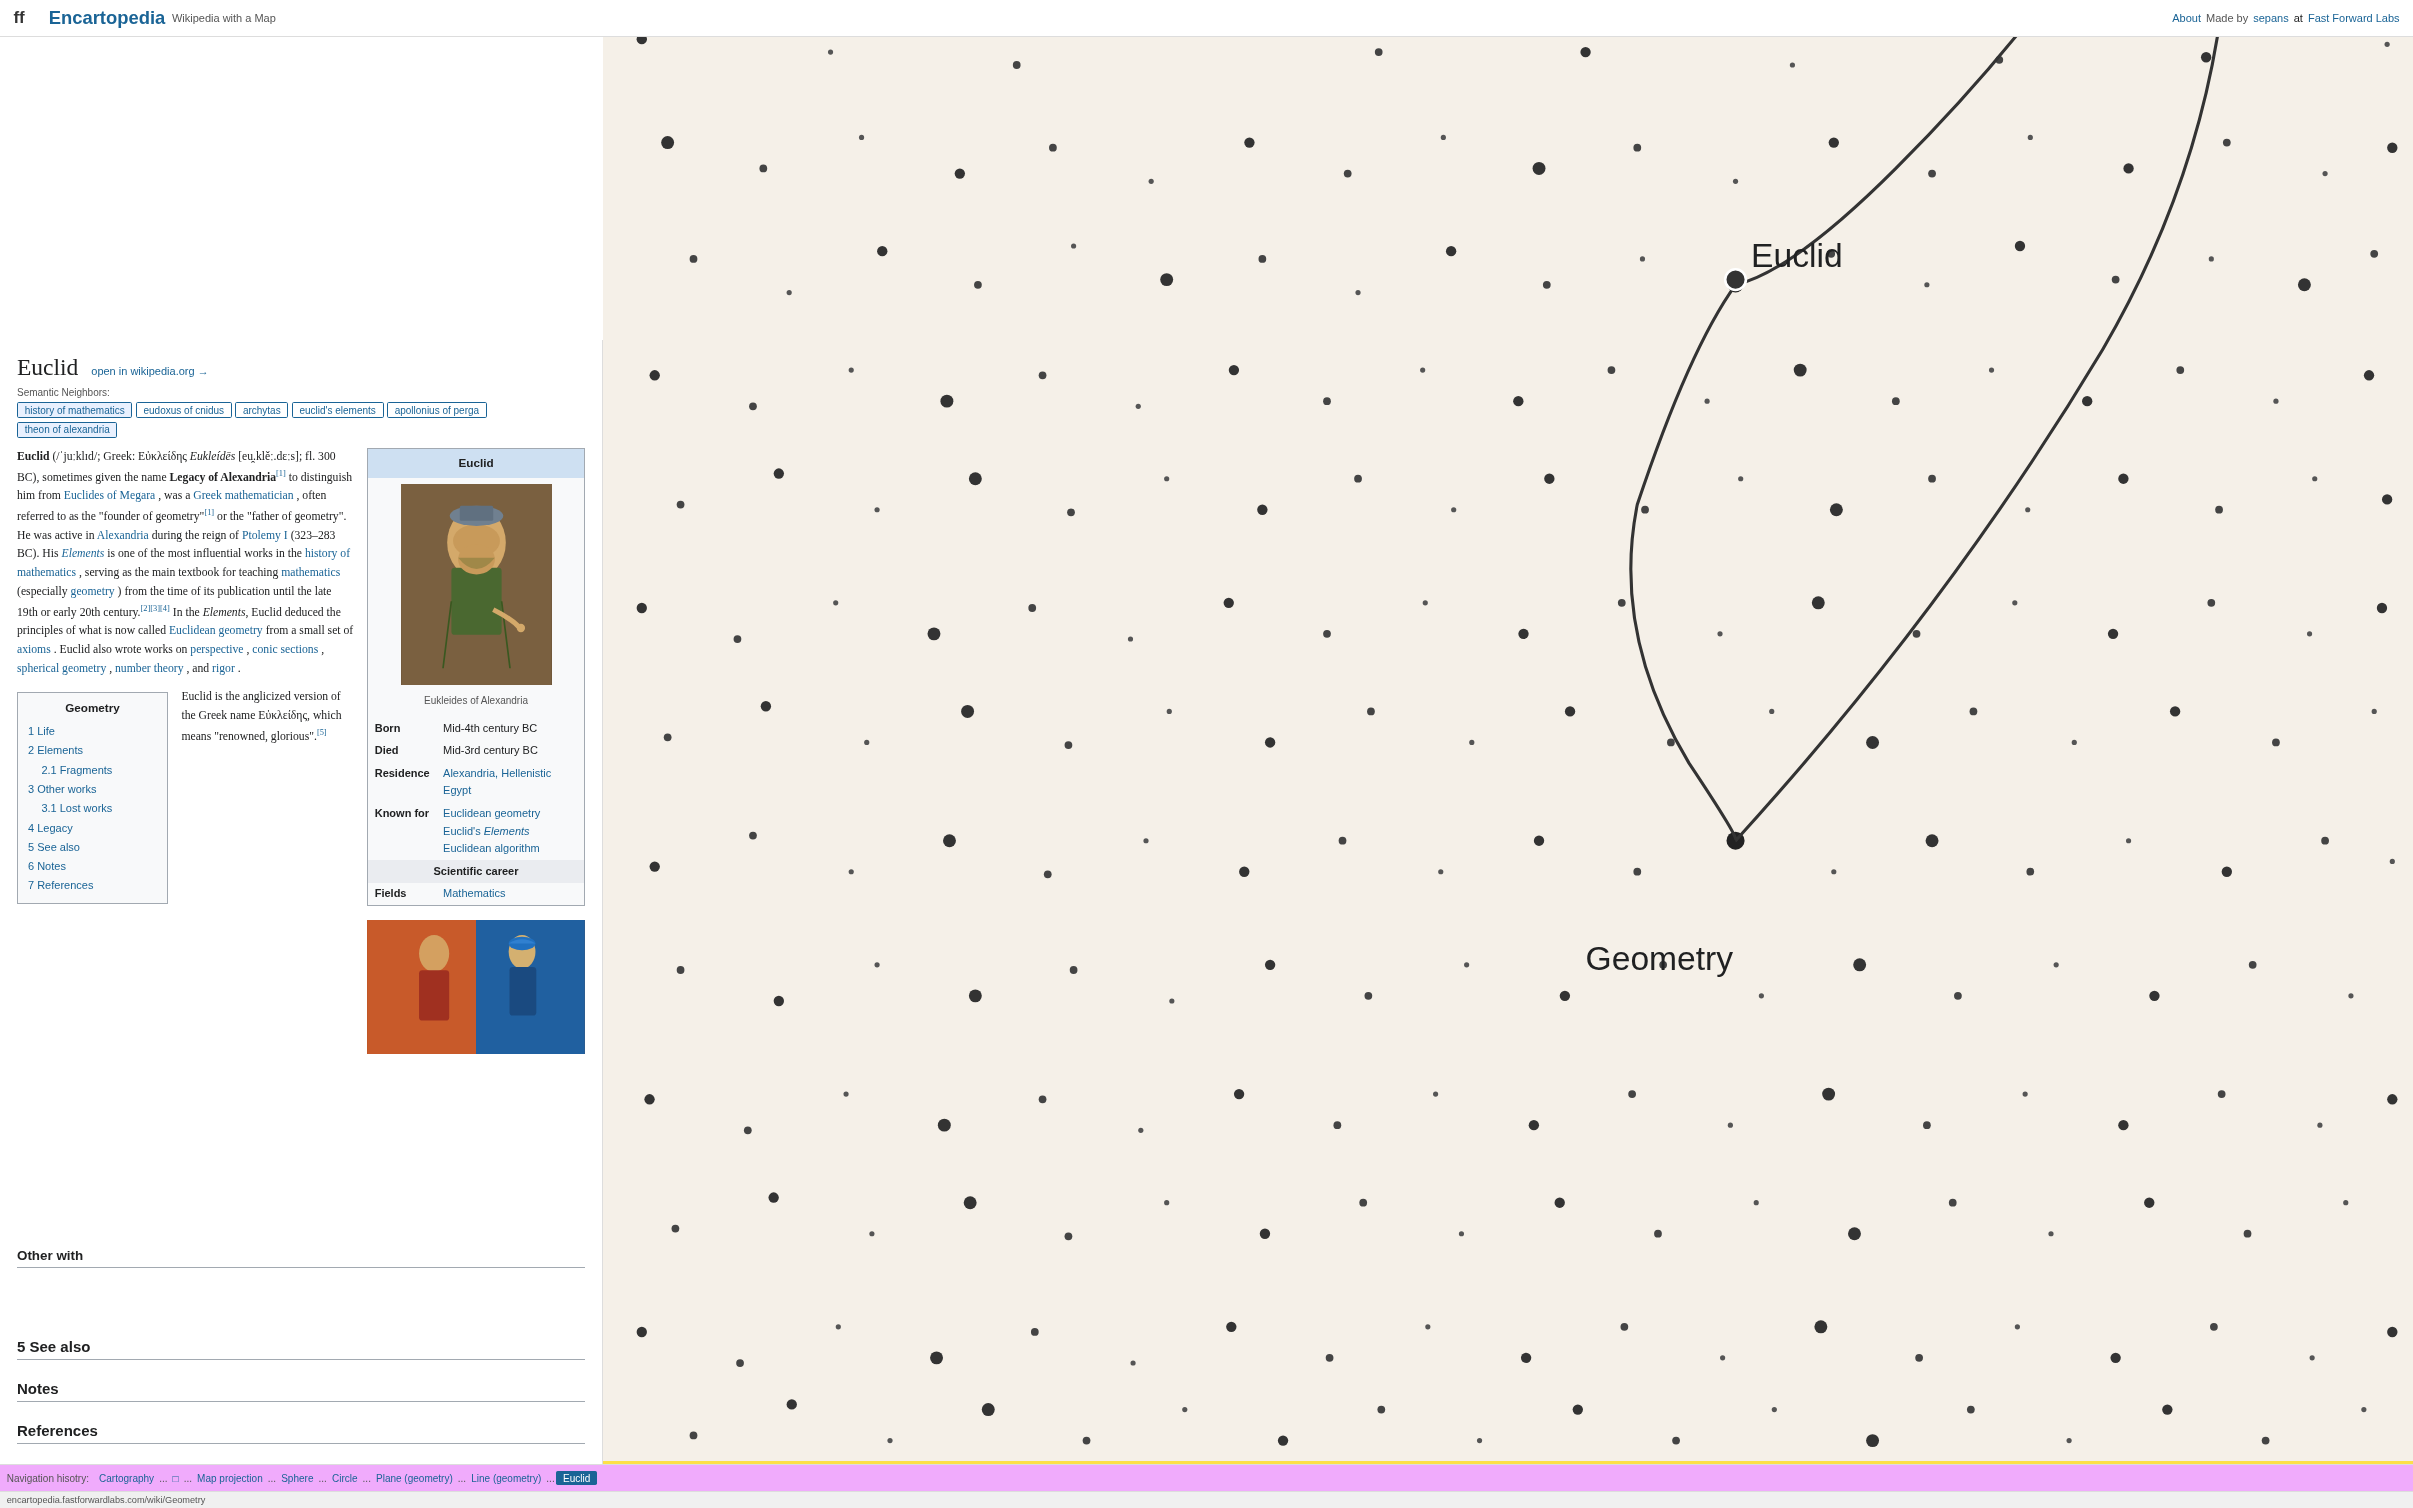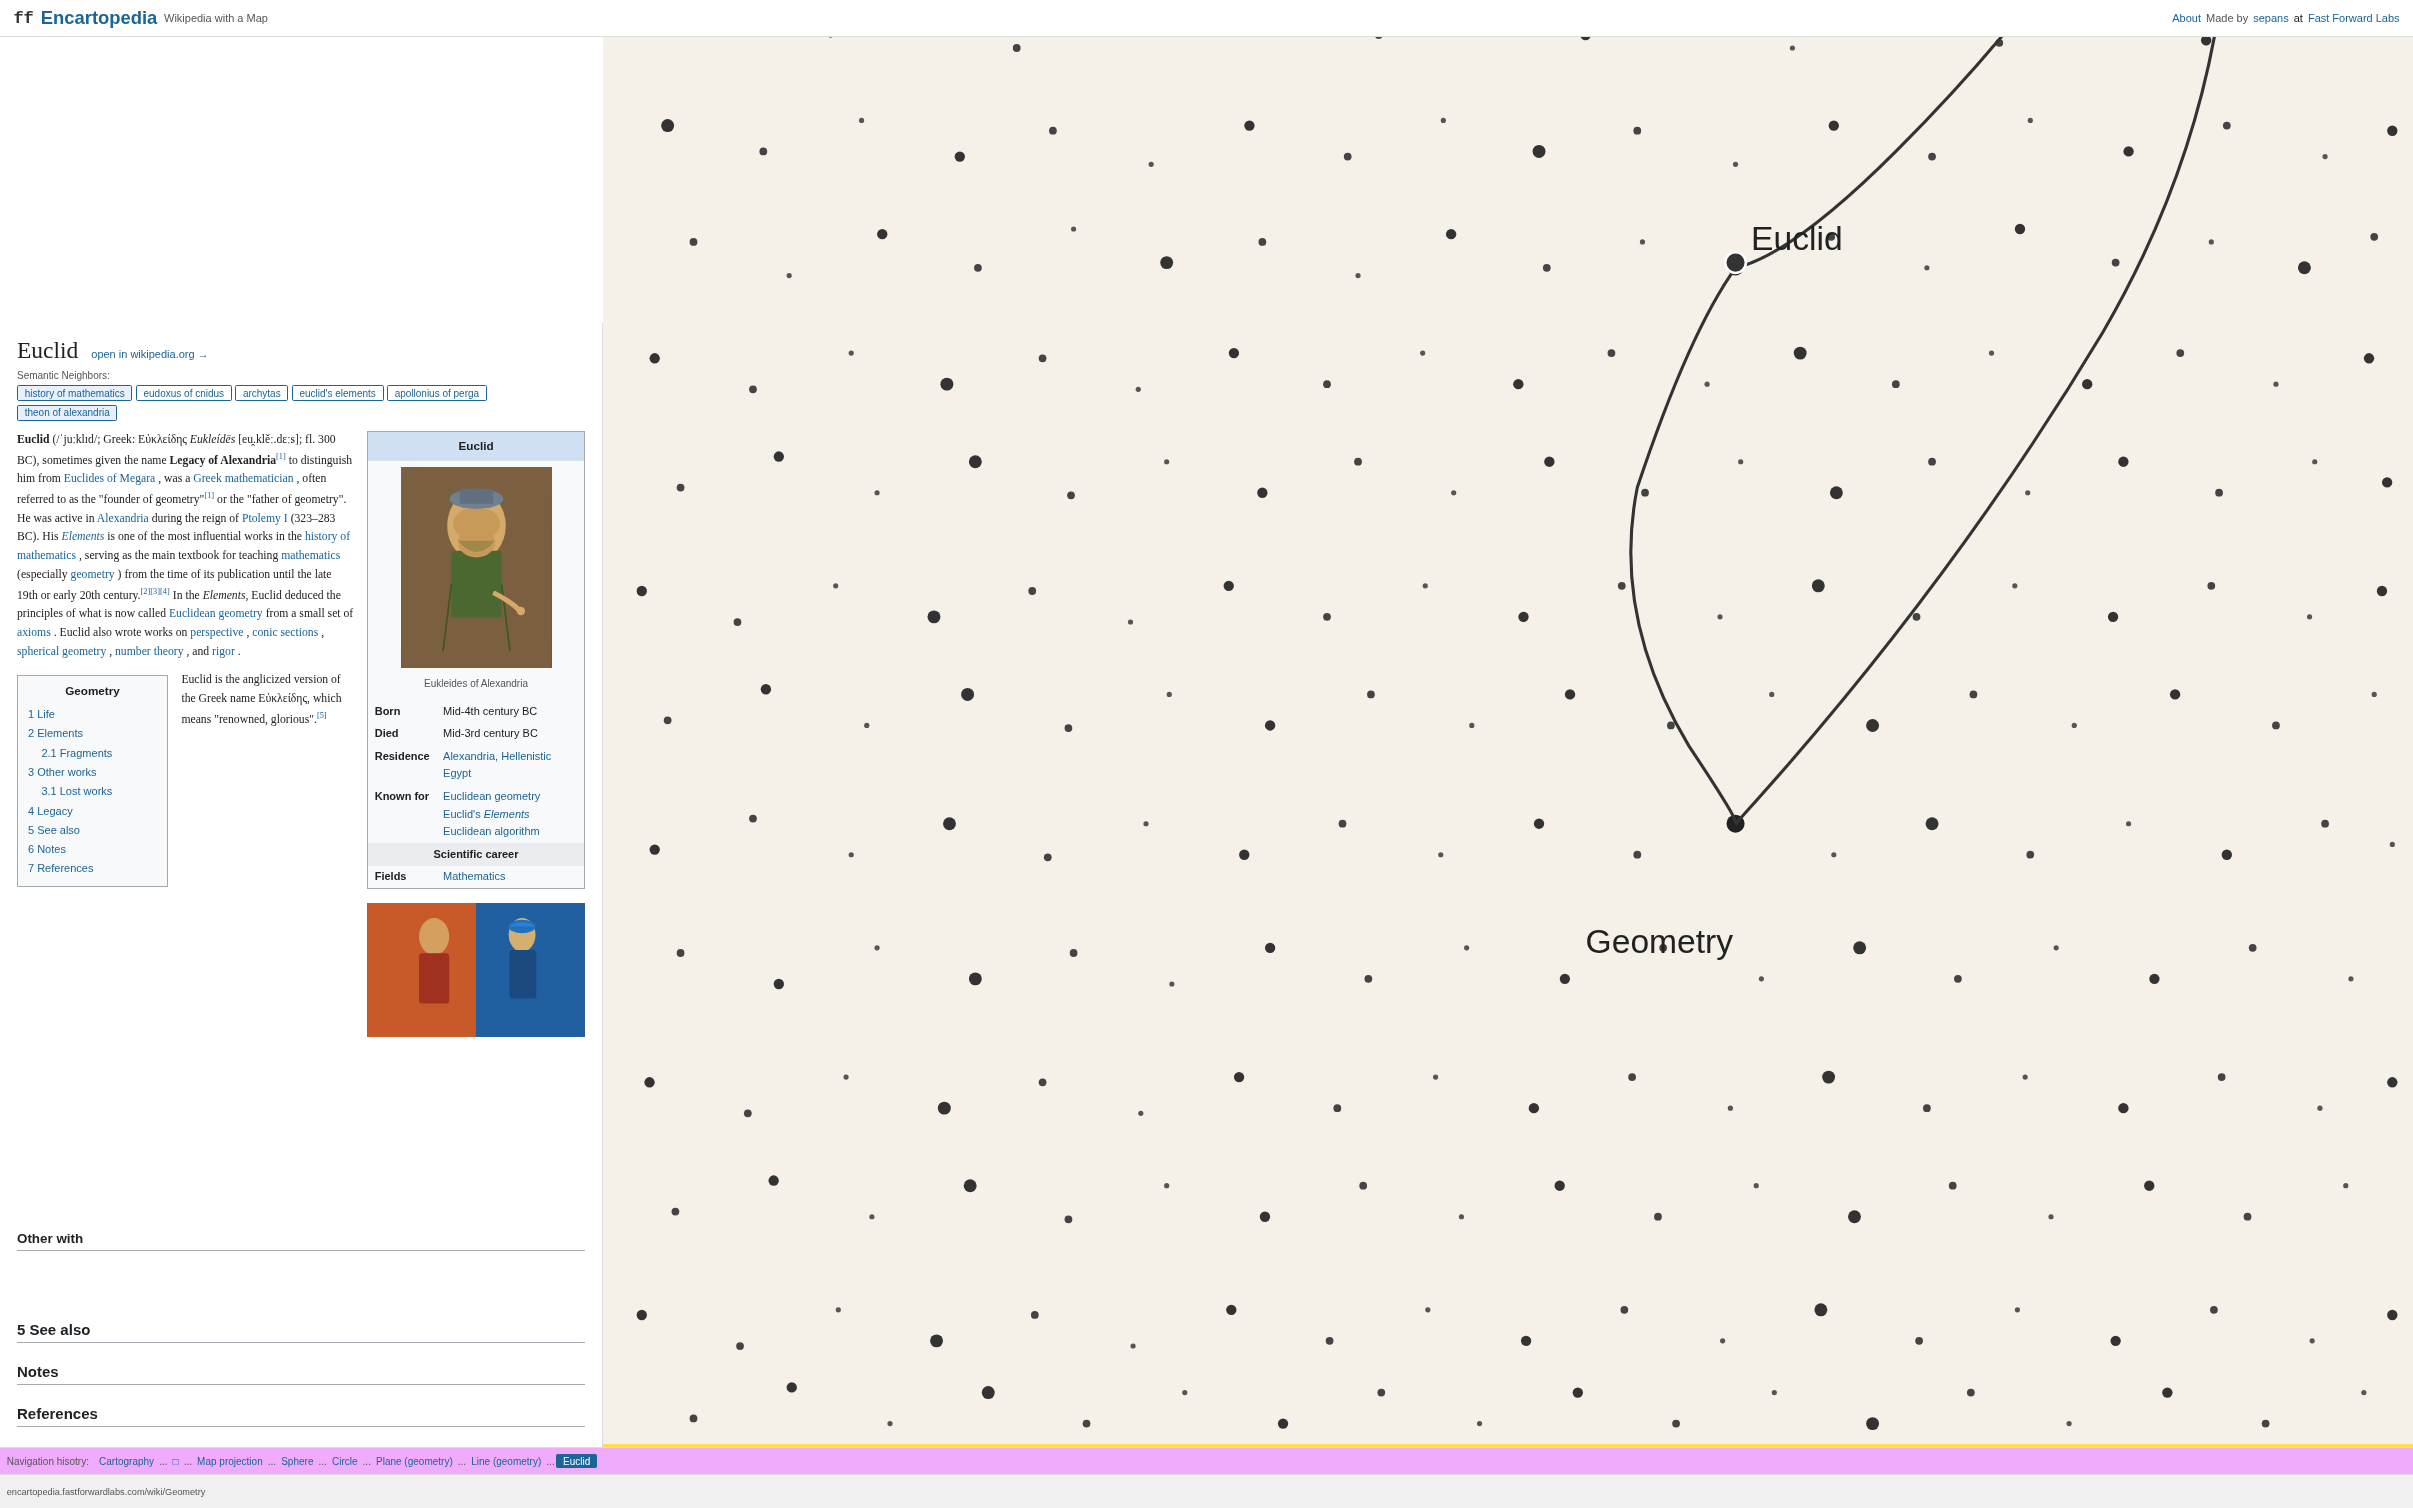--- a/index.html
+++ b/index.html
@@ -3,21 +3,21 @@
   <meta charset="utf-8">
   <style>
     * { box-sizing: border-box; margin: 0; padding: 0; }
     body { font-family: 'Linux Libertine', 'Georgia', serif; font-size: 11.7px; color: #202122; background: #fff; height: 100vh; overflow: hidden; display: flex; flex-direction: column; }
 
     
     #header {
       display: flex; align-items: center; padding: 0 13.4px; height: 37px;
       border-bottom: 0.8px solid #ddd; background: #fff; flex-shrink: 0;
     }
-    #logo-icon { font-weight: bold; font-size: 17px; color: #333; margin-right: 7px; font-family: Liberation Mono, monospace; }
+    #logo-icon { font-weight: bold; font-size: 17px; color: #333; margin-right: 24px; font-family: Liberation Sans, sans-serif; }
     #logo-text { color: #1a6496; font-size: 18.4px; font-weight: bold; font-family: sans-serif; margin-right: 6.7px; }
     #logo-tagline { font-size: 11px; color: #555; font-family: sans-serif; }
     #header-right { margin-left: auto; display: flex; align-items: center; gap: 5px; font-family: sans-serif; font-size: 11px; }
     #about-link { color: #1a6496; text-decoration: none; }
     #madeby-text { color: #555; }
     #sepans-link { color: #1a6496; text-decoration: none; }
     #fastforward-link { color: #1a6496; text-decoration: none; }
 
     
     #main { display: flex; flex: 1; overflow: hidden; align-items: flex-end; }
@@ -106,21 +106,21 @@
       font-size: 10px; font-family: sans-serif; flex-shrink: 0;
     }
     #nav-label { color: #555; margin-right: 6.7px; }
     .nav-item { color: #1a6496; padding: 0 3.4px; cursor: pointer; text-decoration: none; }
     .nav-sep { color: #555; padding: 0 1.7px; }
     .nav-current {
       background: #1a6496; color: #fff; padding: 1.7px 6.7px;
       border-radius: 1.7px; cursor: pointer;
     }
     #status-bar {
-      height: 34px; background: #f0f0f0; border-top: 0.8px solid #ddd;
+      height: 17px; background: #f0f0f0; border-top: 0.8px solid #ddd;
       display: flex; align-items: center; padding: 0 6.7px;
       font-size: 9.2px; font-family: sans-serif; color: #555; flex-shrink: 0;
     }
     .map-label { font-size: 13px; font-family: sans-serif; fill: #202122; }
     .map-line { stroke: #333; stroke-width: 1.2; fill: none; }
   </style>
 </head>
 <body>
 
 <div id="header">

